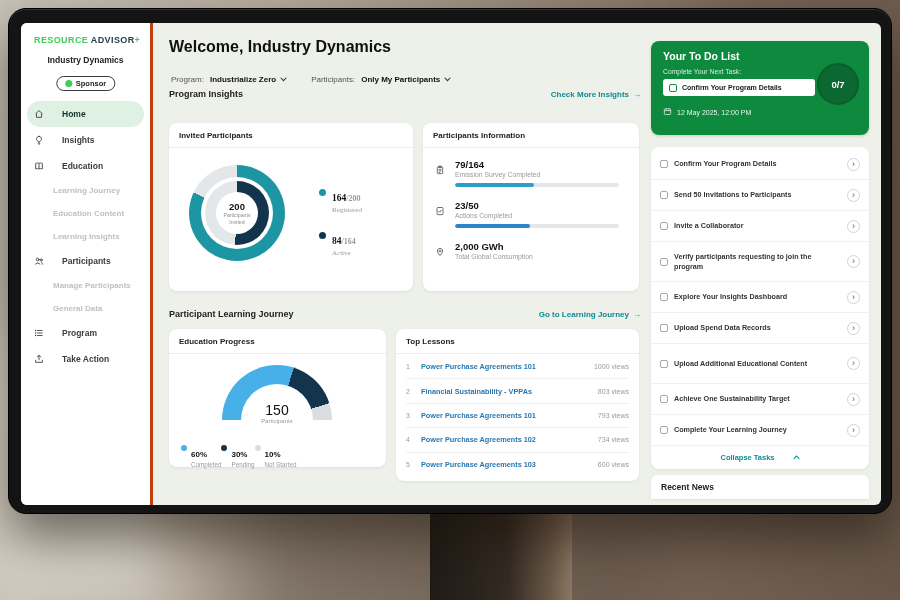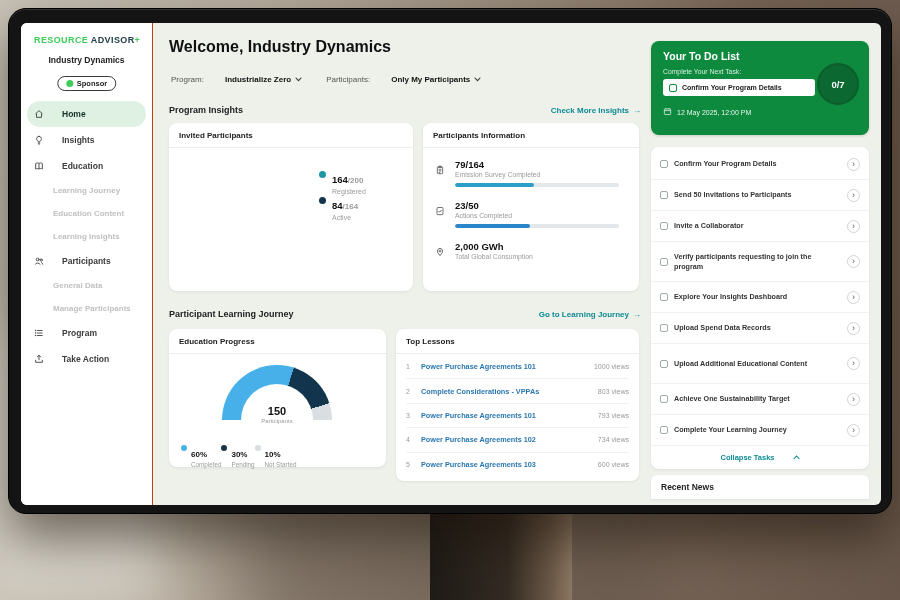--- a/index.html
+++ b/index.html
@@ -10,78 +10,78 @@
   .bg-blur2 { position:absolute; right:-30px; top:0; width:220px; height:600px; background:#6b5a4c; filter:blur(40px); opacity:.55; }
   .bg-blur3 { position:absolute; left:240px; bottom:-50px; width:420px; height:160px; background:#55473c; filter:blur(40px); opacity:.5; }
   .stand { position:absolute; left:430px; top:508px; width:142px; height:92px;
     background:linear-gradient(90deg,#1f1b17,#342b23 55%,#6b5948 85%,#8d7864); }
   .monitor { position:absolute; left:8px; top:8px; width:884px; height:506px; background:#141414;
     border-radius:18px; border:1px solid #000; box-shadow:0 25px 50px rgba(25,16,8,.55), inset 0 1px 0 #333; }
   .screen { position:absolute; left:12px; top:14px; width:860px; height:482px; background:#eef0ea;
     border-radius:6px; overflow:hidden; }
 
   
-  .sidebar { position:absolute; left:0; top:0; bottom:0; width:132px; background:#fff; border-right:1px solid #c2410c; }
+  .sidebar { position:absolute; left:0; top:0; bottom:0; width:132px; background:#fff; border-right:3px solid #c2410c; }
   .logo { position:absolute; left:13px; top:12px; font-size:9px; font-weight:bold; letter-spacing:.4px; white-space:nowrap; }
   .logo-green { color:#3dcd58; } .logo-dark { color:#24414b; }
   .org { position:absolute; top:32px; left:0; right:0; text-align:center; font-size:8.5px; font-weight:bold; color:#222; }
   .sponsor { position:absolute; top:53px; left:50%; transform:translateX(-50%); height:15px; padding:0 8px;
     border:1px solid #3a3a3a; border-radius:9px; display:flex; align-items:center; gap:4px;
     font-size:7.5px; font-weight:bold; color:#222; background:#fff; cursor:pointer; }
   .sp-ico { width:7px; height:7px; border-radius:50%; background:#3dcd58; }
   .nav { position:absolute; top:78px; left:0; right:0; }
   .nav-item { display:flex; align-items:center; gap:17px; padding:0 13px; font-size:8.5px; font-weight:bold;
     color:#3c3c3c; height:26px; cursor:pointer; }
   .nav-item.sub { height:23px; padding-left:32px; color:#c0c0c0; font-weight:600; font-size:8px; }
   .nav-item.active { background:#def1e2; margin:0 6px; padding:0 7px; border-radius:13px; color:#14332a; }
   .nico { width:11px; display:flex; color:#444; flex:none; }
 
   
   .welcome { position:absolute; left:148px; top:15px; font-size:16px; font-weight:bold; color:#101010; }
   .filters { position:absolute; left:150px; top:52px; display:flex; gap:24px; align-items:center; }
-  .f-group { display:flex; gap:21px; align-items:center; }
+  .f-group { display:flex; gap:6px; align-items:center; }
   .f-label { font-size:8px; color:#555; }
   .f-value { font-size:8px; font-weight:bold; color:#111; display:flex; gap:4px; align-items:center; cursor:pointer; }
   .sec { position:absolute; left:148px; width:472px; display:flex; justify-content:space-between; align-items:center; }
   .sec-title { font-size:9px; font-weight:bold; color:#222; }
   .sec-link { font-size:8px; font-weight:bold; color:#0d8b94; display:flex; gap:4px; align-items:center; cursor:pointer; }
   .card { position:absolute; background:#fff; border-radius:8px; box-shadow:0 1px 3px rgba(0,0,0,.07); }
   .card-title { font-size:8px; font-weight:bold; color:#222; padding:8px 10px 7px; border-bottom:1px solid #ececec; }
 
   
   .donut { position:absolute; left:20px; top:42px; width:96px; height:96px; }
   .ring { position:absolute; border-radius:50%; }
   .r-outer { inset:0; }
   .r-gap { inset:12px; background:#fff; }
   .r-inner { inset:16px; }
   .r-hole { inset:27px; background:#fff; display:flex; flex-direction:column; align-items:center; justify-content:center; text-align:center; }
   .d-val { font-size:9.5px; font-weight:bold; color:#111; }
   .d-lab { font-size:5.2px; color:#8d8d8d; line-height:1.2; width:34px; }
-  .legend { position:absolute; left:150px; top:46px; display:flex; flex-direction:column; gap:0; }
+  .legend { position:absolute; left:150px; top:64px; display:flex; flex-direction:column; gap:16px;font-family:Liberation Serif, serif; }
   .lg-item { display:flex; gap:6px; }
   .lg-dot { width:7px; height:7px; border-radius:50%; margin-top:2px; flex:none; }
   .lg-val { font-size:9.5px; font-weight:bold; color:#111; }
   .lg-tot { font-size:8px; color:#9a9a9a; font-weight:bold; }
   .lg-lab { font-size:7px; color:#9a9a9a; margin-top:1px; }
 
   
   .info-rows { padding:11px 12px; display:flex; flex-direction:column; gap:13px; }
   .info-row { position:relative; padding-left:20px; }
   .i-ico { position:absolute; left:0; top:2px; color:#555; }
   .i-val { font-size:9.5px; font-weight:bold; color:#111; }
   .i-lab { font-size:6.8px; color:#9a9a9a; margin-top:1px; }
   .i-bar { margin-top:5px; width:164px; height:4px; border-radius:2px; background:#e3e7ea; overflow:hidden; }
   .i-fill { height:100%; border-radius:2px; }
 
   
   .gauge { position:absolute; left:53px; top:36px; width:110px; height:60px; overflow:hidden; }
   .g-circle { position:absolute; left:0; top:0; width:110px; height:110px; border-radius:50%; }
   .g-hole { position:absolute; left:19px; top:19px; width:72px; height:72px; border-radius:50%; background:#fff; }
   .g-center { position:absolute; left:0; right:0; bottom:1px; text-align:center; }
-  .g-val { font-size:11px; font-weight:bold; color:#111; line-height:1; }
+  .g-val { font-size:14px; font-weight:normal; color:#111; line-height:1; }
   .g-lab { font-size:6px; color:#9a9a9a; margin-top:1px; }
   .g-legend { position:absolute; left:12px; right:12px; top:114px; display:flex; justify-content:flex-start; }
   .gl-item { display:flex; gap:4px; }
   .gl-dot { width:6px; height:6px; border-radius:50%; margin-top:2px; flex:none; }
   .gl-pct { font-size:8px; font-weight:bold; color:#111; }
   .gl-lab { font-size:6.3px; color:#9a9a9a; }
 
   
   .lesson-rows { padding:1px 10px 0; }
   .lesson { display:flex; align-items:center; gap:7px; height:24.4px; border-bottom:1px solid #f1f1f1; }
@@ -183,24 +183,24 @@
                 <svg viewBox="0 0 12 12" width="10" height="10" fill="none" stroke="currentColor" stroke-width="1.1" stroke-linecap="round">
                   <circle cx="4.4" cy="4.2" r="1.7"></circle>
                   <path d="M1.6 9.8c0-1.9 5.6-1.9 5.6 0"></path>
                   <circle cx="8.6" cy="4.8" r="1.3"></circle>
                   <path d="M8.9 7.9c1 .2 1.6 1 1.6 1.9"></path>
                 </svg>
               </span>
             <span>Participants</span>
           </div>
           <div class="nav-item sub">
+            <span>Manage Participants</span>
+          </div>
+          <div class="nav-item sub">
             <span>General Data</span>
-          </div>
-          <div class="nav-item sub">
-            <span>Manage Participants</span>
           </div>
           <div class="nav-item">
             <span class="nico">
                 <svg viewBox="0 0 12 12" width="10" height="10" stroke="currentColor" stroke-width="1.1" stroke-linecap="round" fill="none">
                   <path d="M4.2 3h5.6M4.2 6h5.6M4.2 9h5.6"></path>
                   <path d="M1.9 3h.1M1.9 6h.1M1.9 9h.1" stroke-width="1.7"></path>
                 </svg>
               </span>
             <span>Program</span>
           </div>
@@ -232,30 +232,39 @@
           <span class="f-label">Participants:</span>
           <span class="f-value">
             <span>Only My Participants</span>
             <span><svg width="7" height="5" viewBox="0 0 8 6" fill="none" stroke="#333" stroke-width="1.3" stroke-linecap="round">
                   <path d="M1 1.2 4 4.4 7 1.2"></path>
                 </svg></span>
           </span>
         </div>
       </div>
 
-      <div class="sec" style="top:82px;">
+      <div class="sec" style="top:66px;">
         <span class="sec-title">Program Insights</span>
         <span class="sec-link">
           <span>Check More Insights</span>
             <span>→</span>
         </span>
       </div>
 
       <div class="card" style="left:148px; top:100px; width:244px; height:168px;">
         <div class="card-title">Invited Participants</div>
+        <div class="donut">
+          <div class="ring r-outer" style="background: conic-gradient(rgb(29, 150, 163) 0deg, rgb(29, 150, 163) 82%, rgb(227, 231, 234) 0deg);"></div>
+          <div class="ring r-gap"></div>
+          <div class="ring r-inner" style="background: conic-gradient(rgb(18, 52, 77) 0deg, rgb(18, 52, 77) 51%, rgb(227, 231, 234) 0deg);"></div>
+          <div class="ring r-hole">
+            <div class="d-val">200</div>
+            <div class="d-lab">Participants Invited</div>
+          </div>
+        </div>
         <div class="legend">
           <div class="lg-item">
             <span class="lg-dot" style="background: rgb(29, 150, 163);"></span>
             <span>
               <span class="lg-val">164</span><span class="lg-tot">/200</span>
               <div class="lg-lab">Registered</div>
             </span>
           </div>
           <div class="lg-item">
             <span class="lg-dot" style="background: rgb(18, 52, 77);"></span>
@@ -344,21 +353,21 @@
       <div class="card" style="left:375px; top:306px; width:243px; height:152px;">
         <div class="card-title">Top Lessons</div>
         <div class="lesson-rows">
           <div class="lesson">
             <span class="ls-rank">1</span>
             <span class="ls-title">Power Purchase Agreements 101</span>
             <span class="ls-views">1000 views</span>
           </div>
           <div class="lesson">
             <span class="ls-rank">2</span>
-            <span class="ls-title">Complete Considerations - VPPAs</span>
+            <span class="ls-title">Financial Sustainability - VPPAs</span>
             <span class="ls-views">803 views</span>
           </div>
           <div class="lesson">
             <span class="ls-rank">3</span>
             <span class="ls-title">Power Purchase Agreements 101</span>
             <span class="ls-views">793 views</span>
           </div>
           <div class="lesson">
             <span class="ls-rank">4</span>
             <span class="ls-title">Power Purchase Agreements 102</span>

